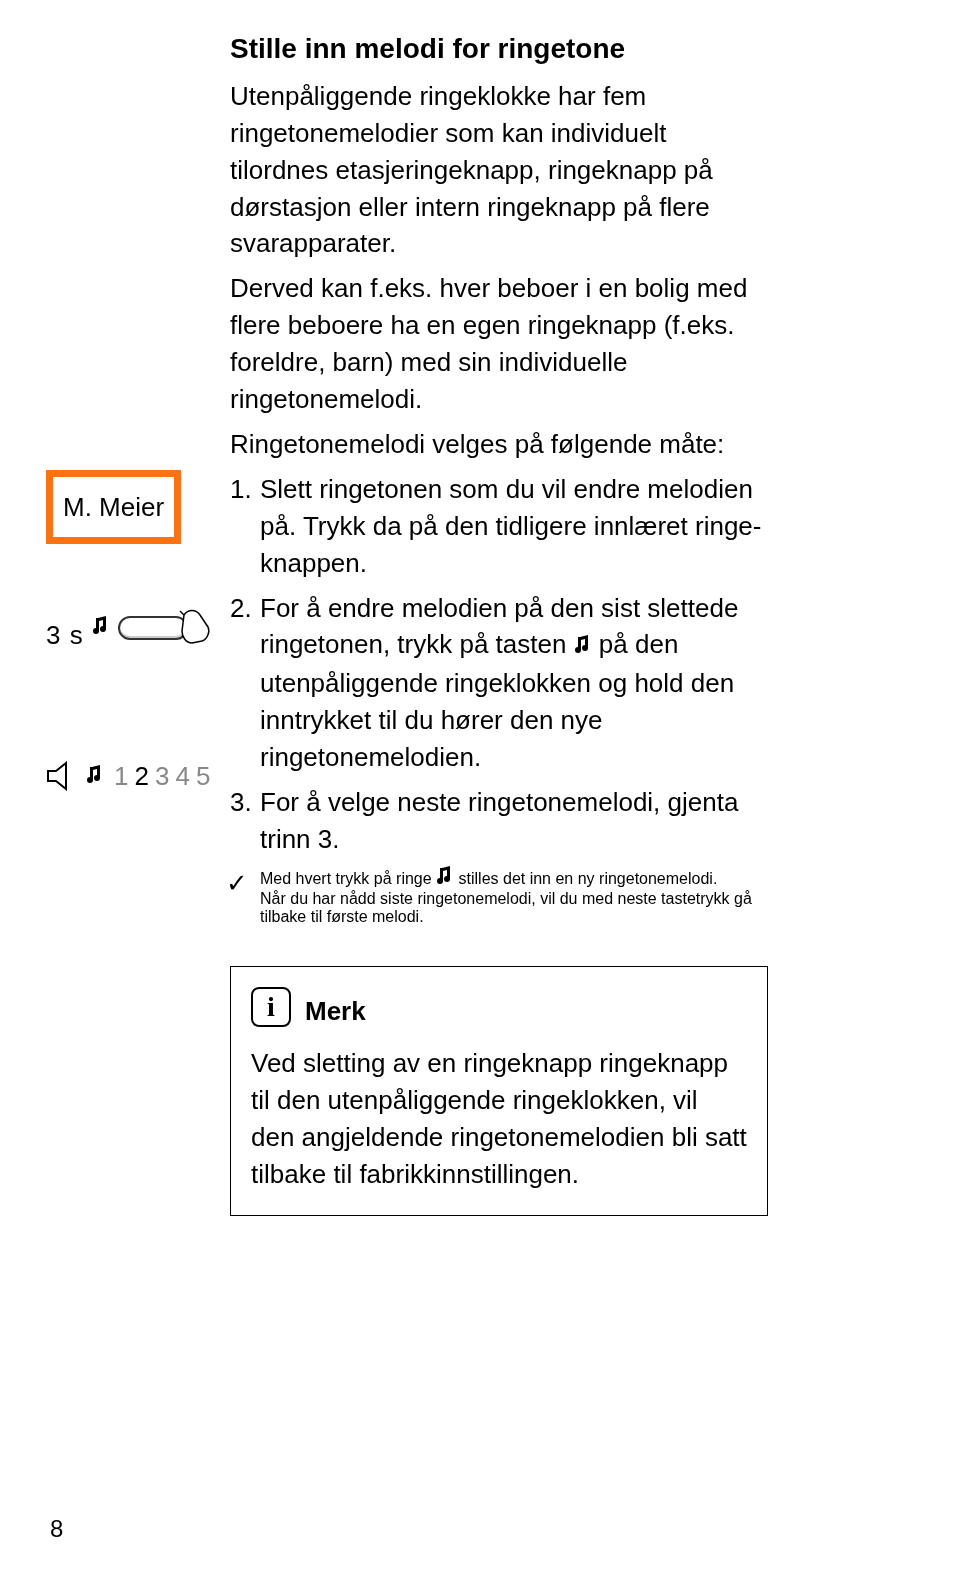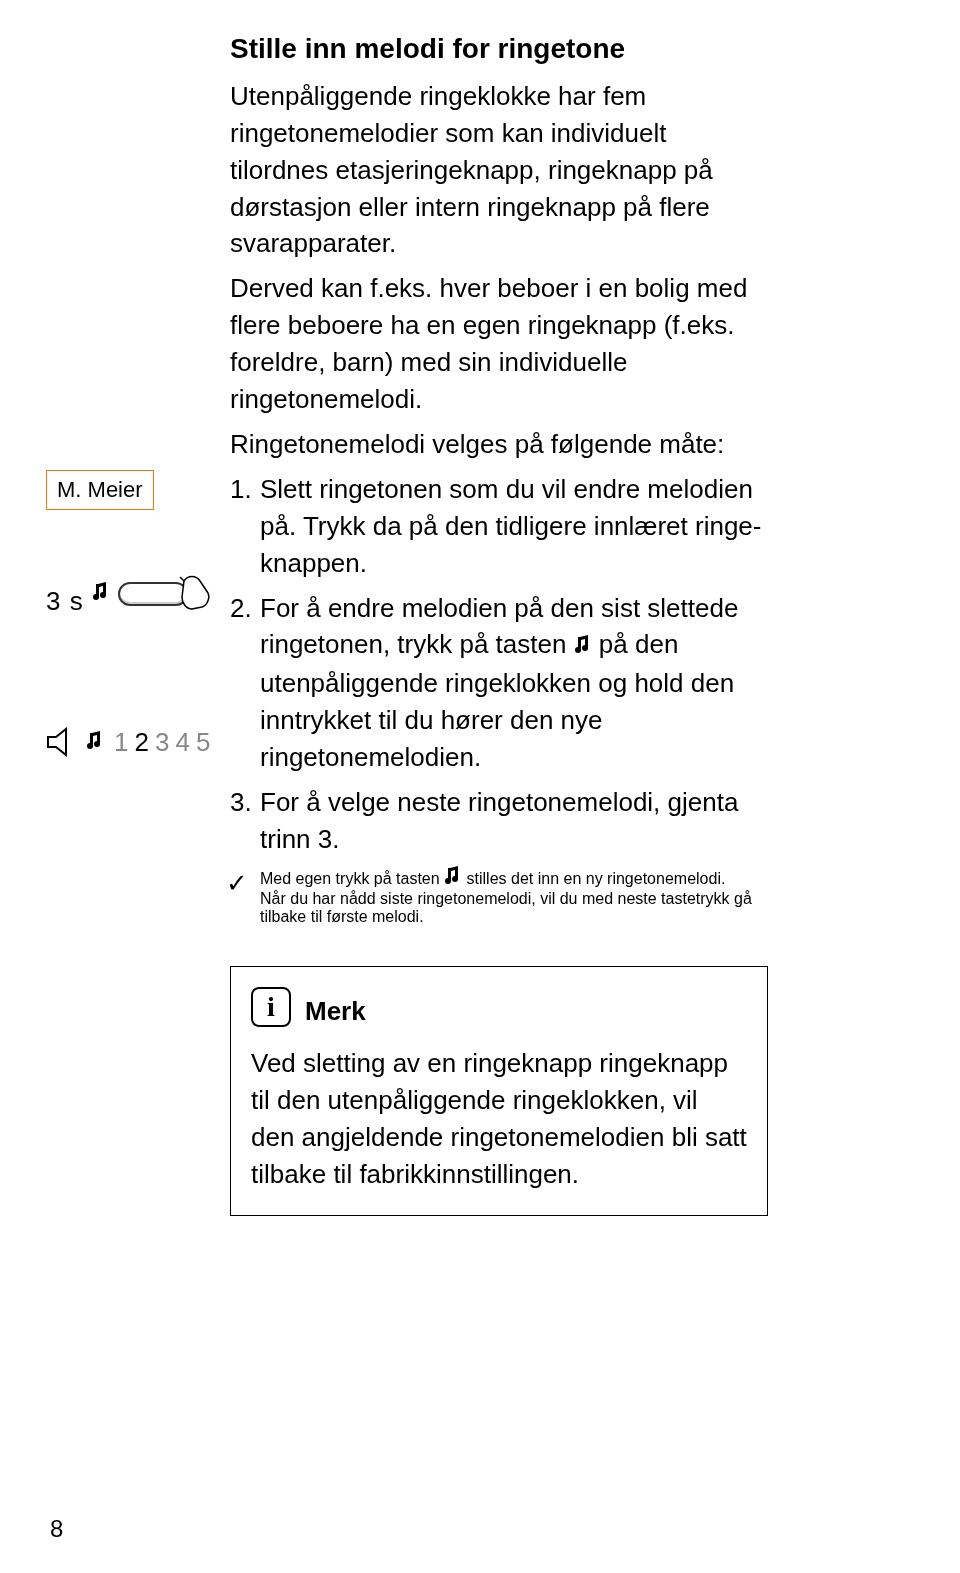--- a/index.html
+++ b/index.html
@@ -96,23 +96,23 @@
   .note-body {
     font-size: 26px;
     line-height: 1.42;
   }
   .inline-icon-music {
     display: inline-block;
     vertical-align: -2px;
   }
   
   .label-box {
-    border: 1px solid #f97316;
-    padding: 8px 10px;
-    font-size: 22px;
+    border: 7px solid #f97316;
+    padding: 17px 10px;
+    font-size: 26px;
     line-height: 1;
     display: inline-block;
     background: #fff;
   }
   .press-row {
     display: flex;
     align-items: center;
     gap: 8px;
     margin-top: 60px;
   }
@@ -186,21 +186,21 @@
             </svg></span><span> på den utenpålig­gende ringeklokken og hold den inntrykket til du hører den nye ringetonemelodien.</span>
       </li>
       <li class="body">
         <span class="num">3.</span>
         <span>For å velge neste ringetonemelodi, gjenta trinn 3.</span>
       </li>
     </ol>
 
     <div class="checkrow body">
       <span class="checkmark">✓</span>
-      <span>Med egen trykk på tasten </span><span class="inline-icon-music"><svg width="18" height="20" viewBox="0 0 18 20">
+      <span>Med hvert trykk på ringe </span><span class="inline-icon-music"><svg width="18" height="20" viewBox="0 0 18 20">
             <path d="M6 2 L14 0 L14 13 A3 3 0 1 1 11 10 L11 4 L7 5 L7 15 A3 3 0 1 1 4 12 L4 2 Z" fill="#000"></path>
           </svg></span><span> stilles det inn en ny ringetonemelodi.</span>
       <br>
       <span>Når du har nådd siste ringetonemelodi, vil du med neste tastetrykk gå tilbake til første melodi.</span>
     </div>
 
     <div class="note-box">
       <div class="note-header">
         <span class="info-icon">i</span>
         <span class="note-title">Merk</span>

